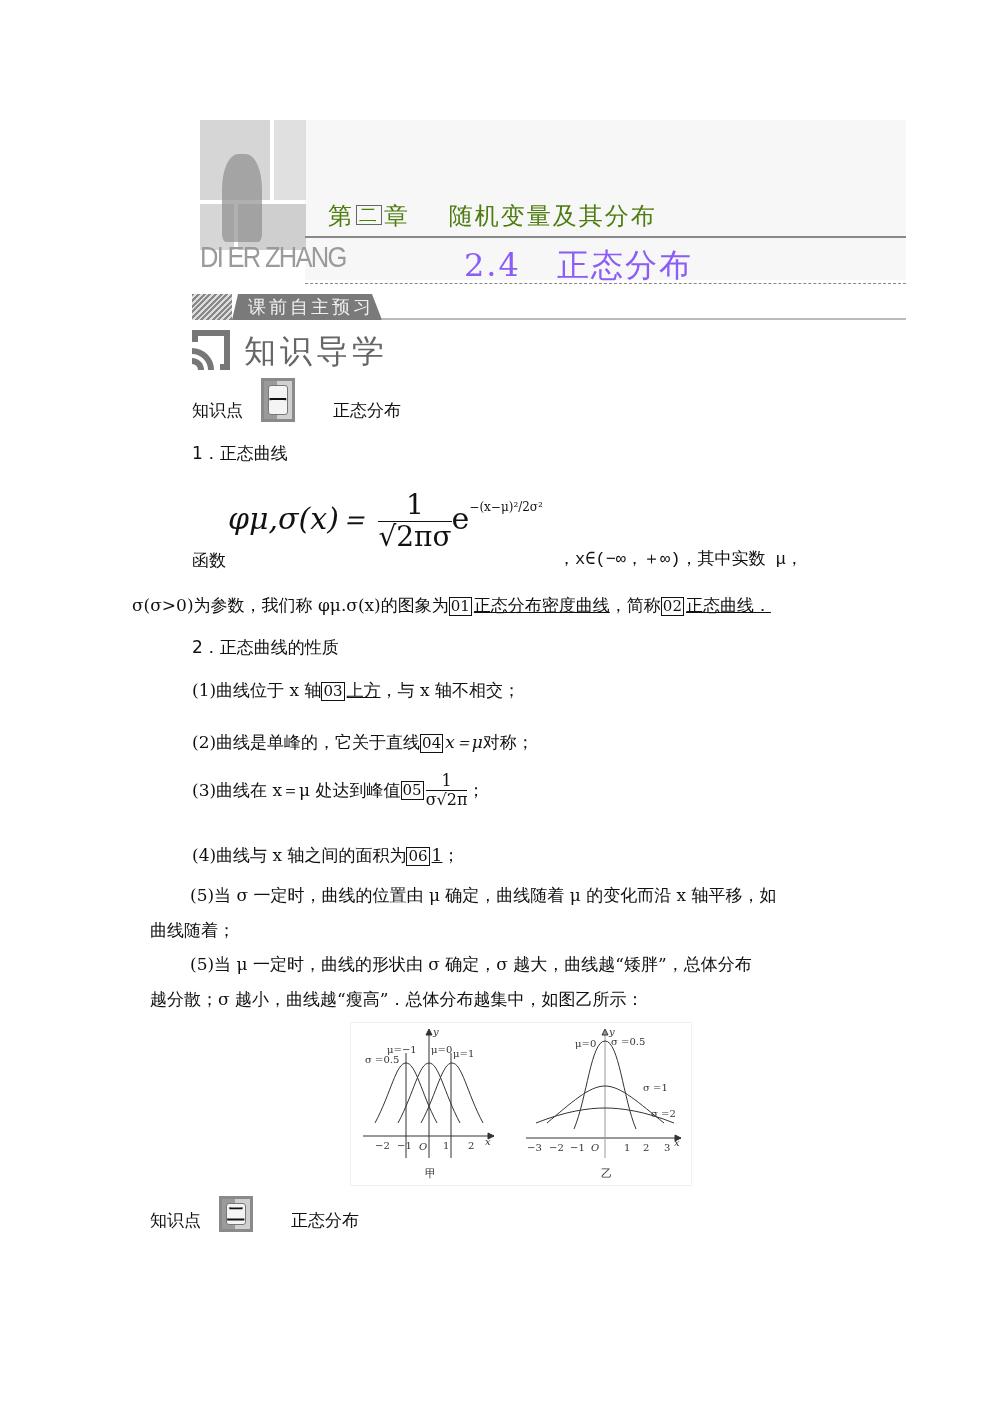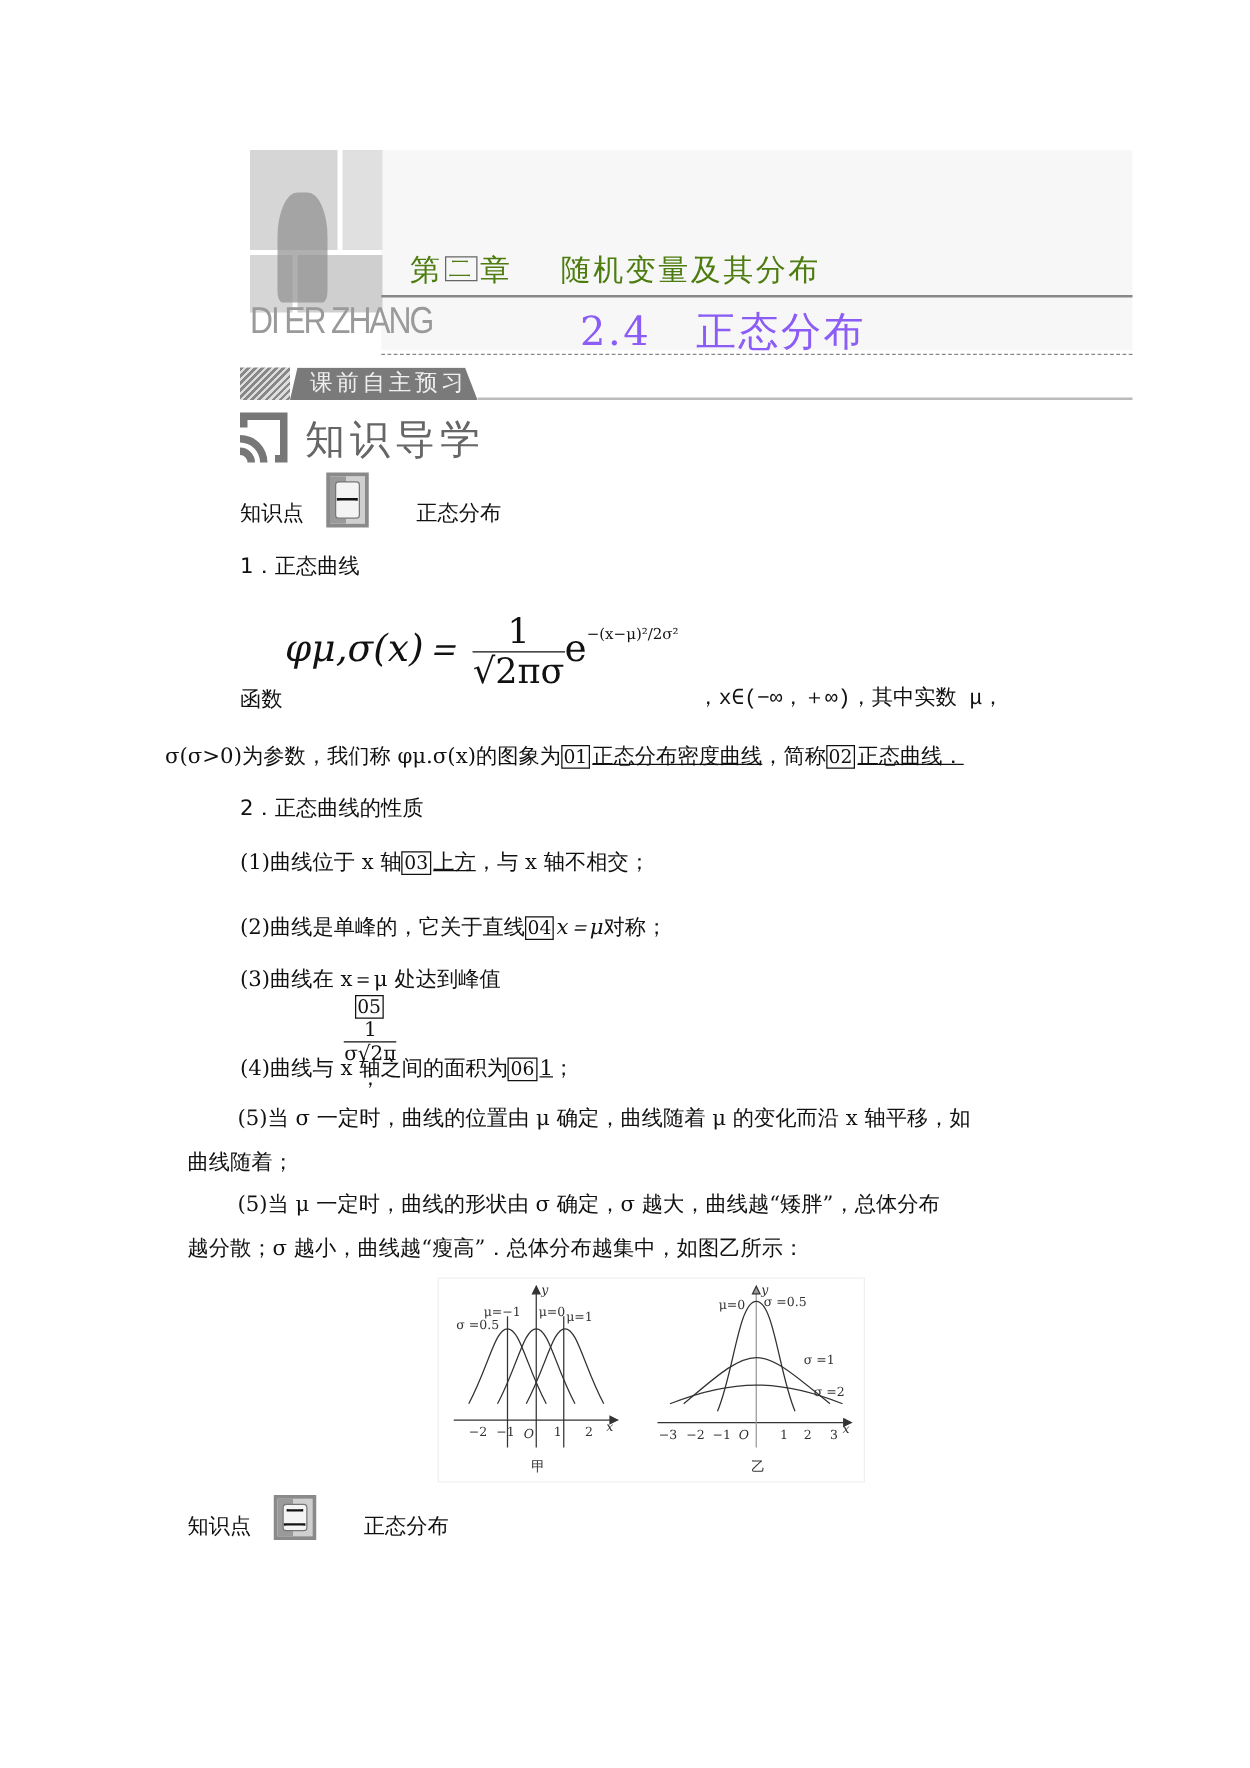--- a/index.html
+++ b/index.html
@@ -89,21 +89,21 @@
 </div>
 
 <div class="abs sans p" style="left:192px;top:635px;">2．正态曲线的性质</div>
 
 <div class="abs p" style="left:192px;top:678px;">
   <span>(1)曲线位于 x 轴</span><span class="ul"><span class="boxnum">03</span><span>上方</span></span><span>，与 x 轴不相交；</span>
 </div>
 <div class="abs p" style="left:192px;top:730px;">
   <span>(2)曲线是单峰的，它关于直线</span><span class="boxnum">04</span><span class="ital">x＝μ</span><span>对称；</span>
 </div>
-<div class="abs p" style="left:192px;top:772px;display:flex;align-items:center;flex-direction:column;">
+<div class="abs p" style="left:192px;top:772px;display:flex;align-items:center;">
   <span>(3)曲线在 x＝μ 处达到峰值</span>
     <span class="boxnum">05</span>
     <span class="frac" style="font-size:16px;">
       <span class="num">1</span>
       <span class="den">σ√2π</span>
     </span>
     <span>；</span>
 </div>
 <div class="abs p" style="left:192px;top:843px;">
   <span>(4)曲线与 x 轴之间的面积为</span><span class="ul"><span class="boxnum">06</span><span>1</span></span><span>；</span>

